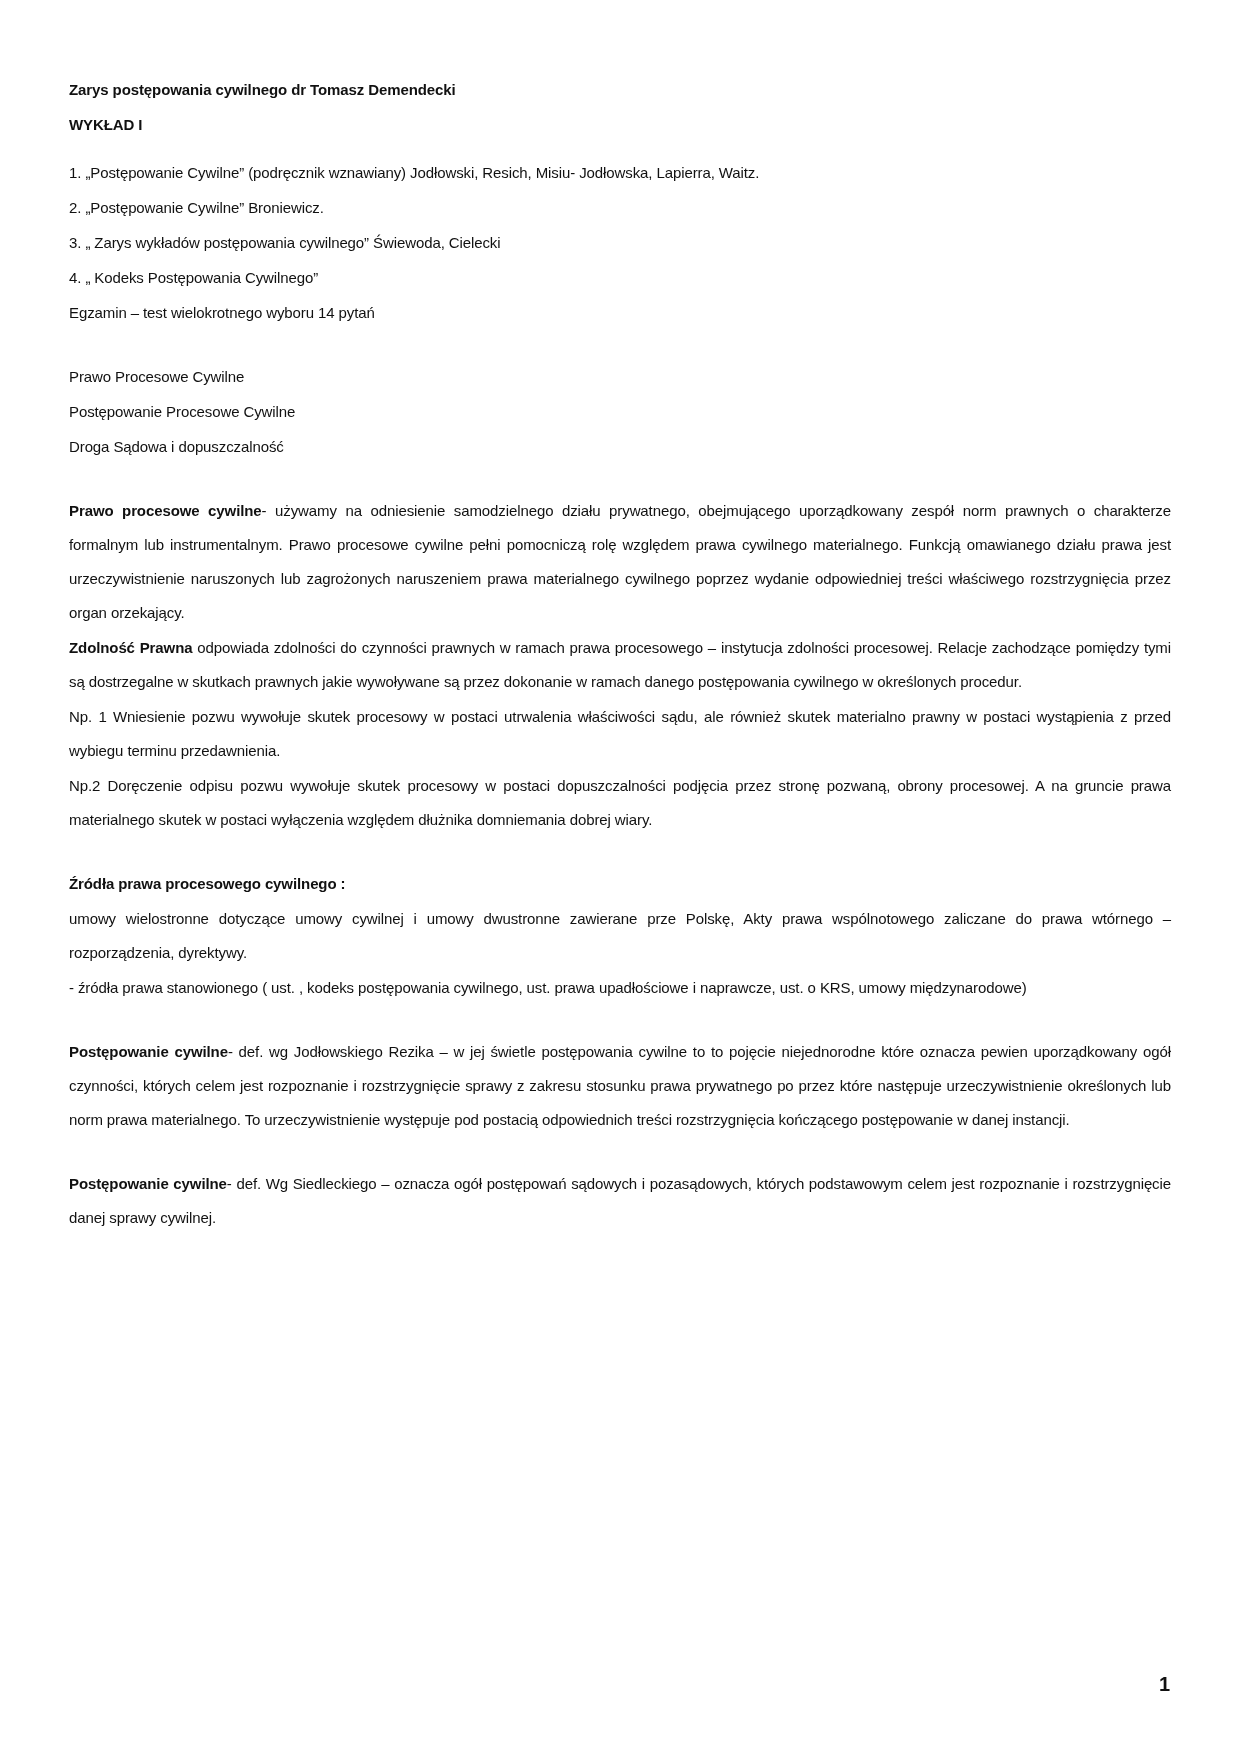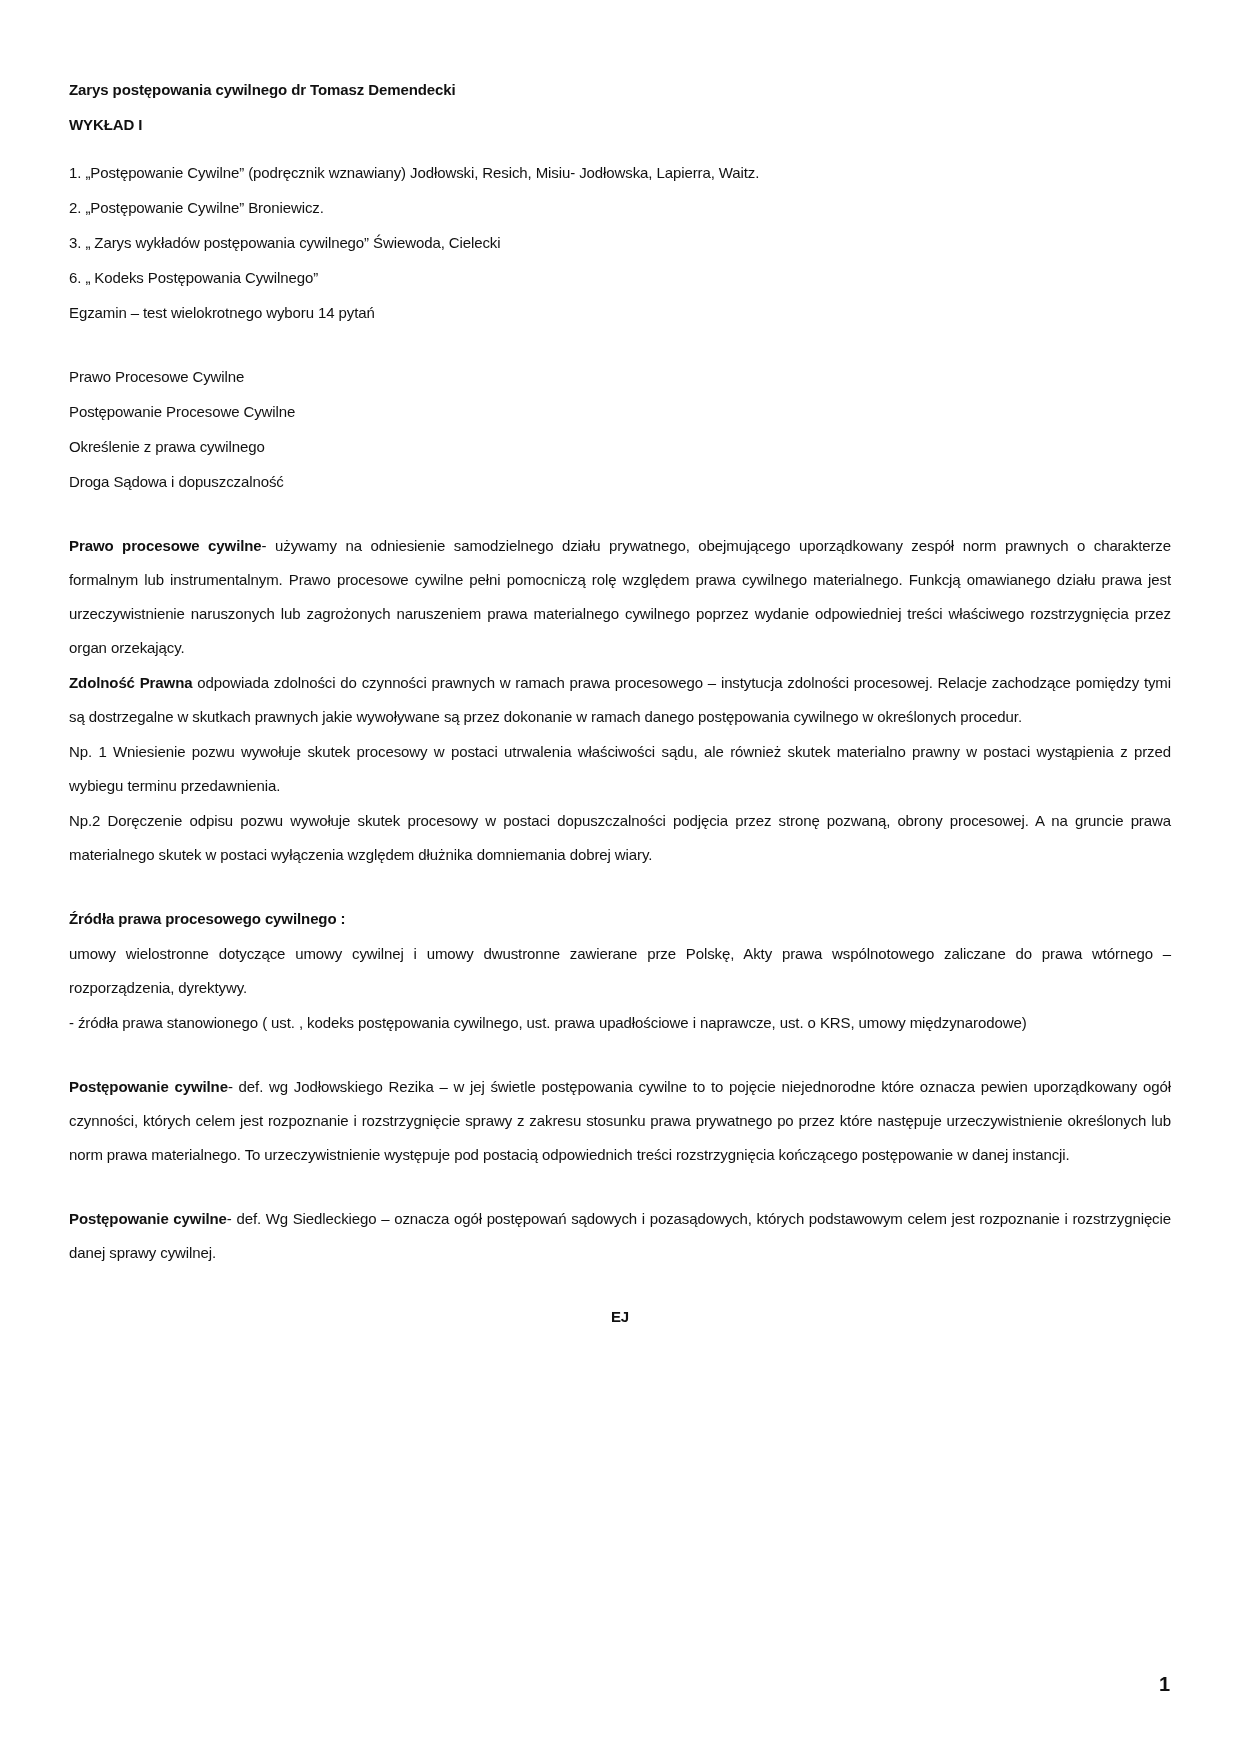--- a/index.html
+++ b/index.html
@@ -53,30 +53,29 @@
 
   <div class="line doc-title">Zarys postępowania cywilnego dr Tomasz Demendecki</div>
   <div class="line lecture-heading">WYKŁAD I</div>
 
   <div class="gap-sm"></div>
 
   <div>
     <div class="line">1. „Postępowanie Cywilne” (podręcznik wznawiany) Jodłowski, Resich, Misiu- Jodłowska, Lapierra, Waitz.</div>
     <div class="line">2. „Postępowanie Cywilne” Broniewicz.</div>
     <div class="line">3. „ Zarys wykładów postępowania cywilnego” Świewoda, Cielecki</div>
-    <div class="line">6. „ Kodeks Postępowania Cywilnego”</div>
+    <div class="line">4. „ Kodeks Postępowania Cywilnego”</div>
     <div class="line">Egzamin – test wielokrotnego wyboru 14 pytań</div>
   </div>
 
   <div class="gap"></div>
 
   <div>
     <div class="line">Prawo Procesowe Cywilne</div>
     <div class="line">Postępowanie Procesowe Cywilne</div>
-    <div class="line">Określenie z prawa cywilnego</div>
     <div class="line">Droga Sądowa i dopuszczalność</div>
   </div>
 
   <div class="gap"></div>
 
   <p class="just"><span class="bold">Prawo procesowe cywilne</span><span>- używamy na odniesienie samodzielnego działu prywatnego, obejmującego uporządkowany zespół norm prawnych o charakterze formalnym lub instrumentalnym. Prawo procesowe cywilne pełni pomocniczą rolę względem prawa cywilnego materialnego. Funkcją omawianego działu prawa jest urzeczywistnienie naruszonych lub zagrożonych naruszeniem prawa materialnego cywilnego poprzez wydanie odpowiedniej treści właściwego rozstrzygnięcia przez organ orzekający.</span></p>
   <p class="just"><span class="bold">Zdolność Prawna</span><span> odpowiada zdolności do czynności prawnych w ramach prawa procesowego – instytucja zdolności procesowej. Relacje zachodzące pomiędzy tymi są dostrzegalne w skutkach prawnych jakie wywoływane są przez dokonanie w ramach danego postępowania cywilnego w określonych procedur.</span></p>
   <p class="just">Np. 1  Wniesienie pozwu wywołuje skutek procesowy w postaci utrwalenia właściwości sądu, ale również skutek materialno prawny w postaci wystąpienia z przed wybiegu terminu przedawnienia.</p>
   <p class="just">Np.2  Doręczenie odpisu pozwu wywołuje skutek procesowy w postaci dopuszczalności podjęcia przez stronę pozwaną, obrony procesowej. A na gruncie prawa materialnego skutek w postaci wyłączenia względem dłużnika domniemania dobrej wiary.</p>
 
@@ -89,17 +88,16 @@
   <div class="gap"></div>
 
   <p class="just"><span class="bold">Postępowanie cywilne</span><span>-  def.  wg Jodłowskiego Rezika – w jej świetle postępowania cywilne to to pojęcie niejednorodne które oznacza pewien uporządkowany ogół czynności, których celem jest rozpoznanie i rozstrzygnięcie sprawy z zakresu stosunku prawa prywatnego po przez które następuje urzeczywistnienie określonych lub norm prawa materialnego. To urzeczywistnienie  występuje   pod  postacią  odpowiednich treści rozstrzygnięcia kończącego postępowanie w  danej instancji.</span></p>
 
   <div class="gap"></div>
 
   <p class="just"><span class="bold">Postępowanie cywilne</span><span>-  def.  Wg Siedleckiego – oznacza ogół postępowań sądowych i pozasądowych, których podstawowym  celem jest rozpoznanie i rozstrzygnięcie danej sprawy cywilnej.</span></p>
 
   <div class="gap"></div>
 
-  <div class="line footer-initials">EJ</div>
 
   <div class="page-number">1</div>
 
 </div>
 
 </body></html>

